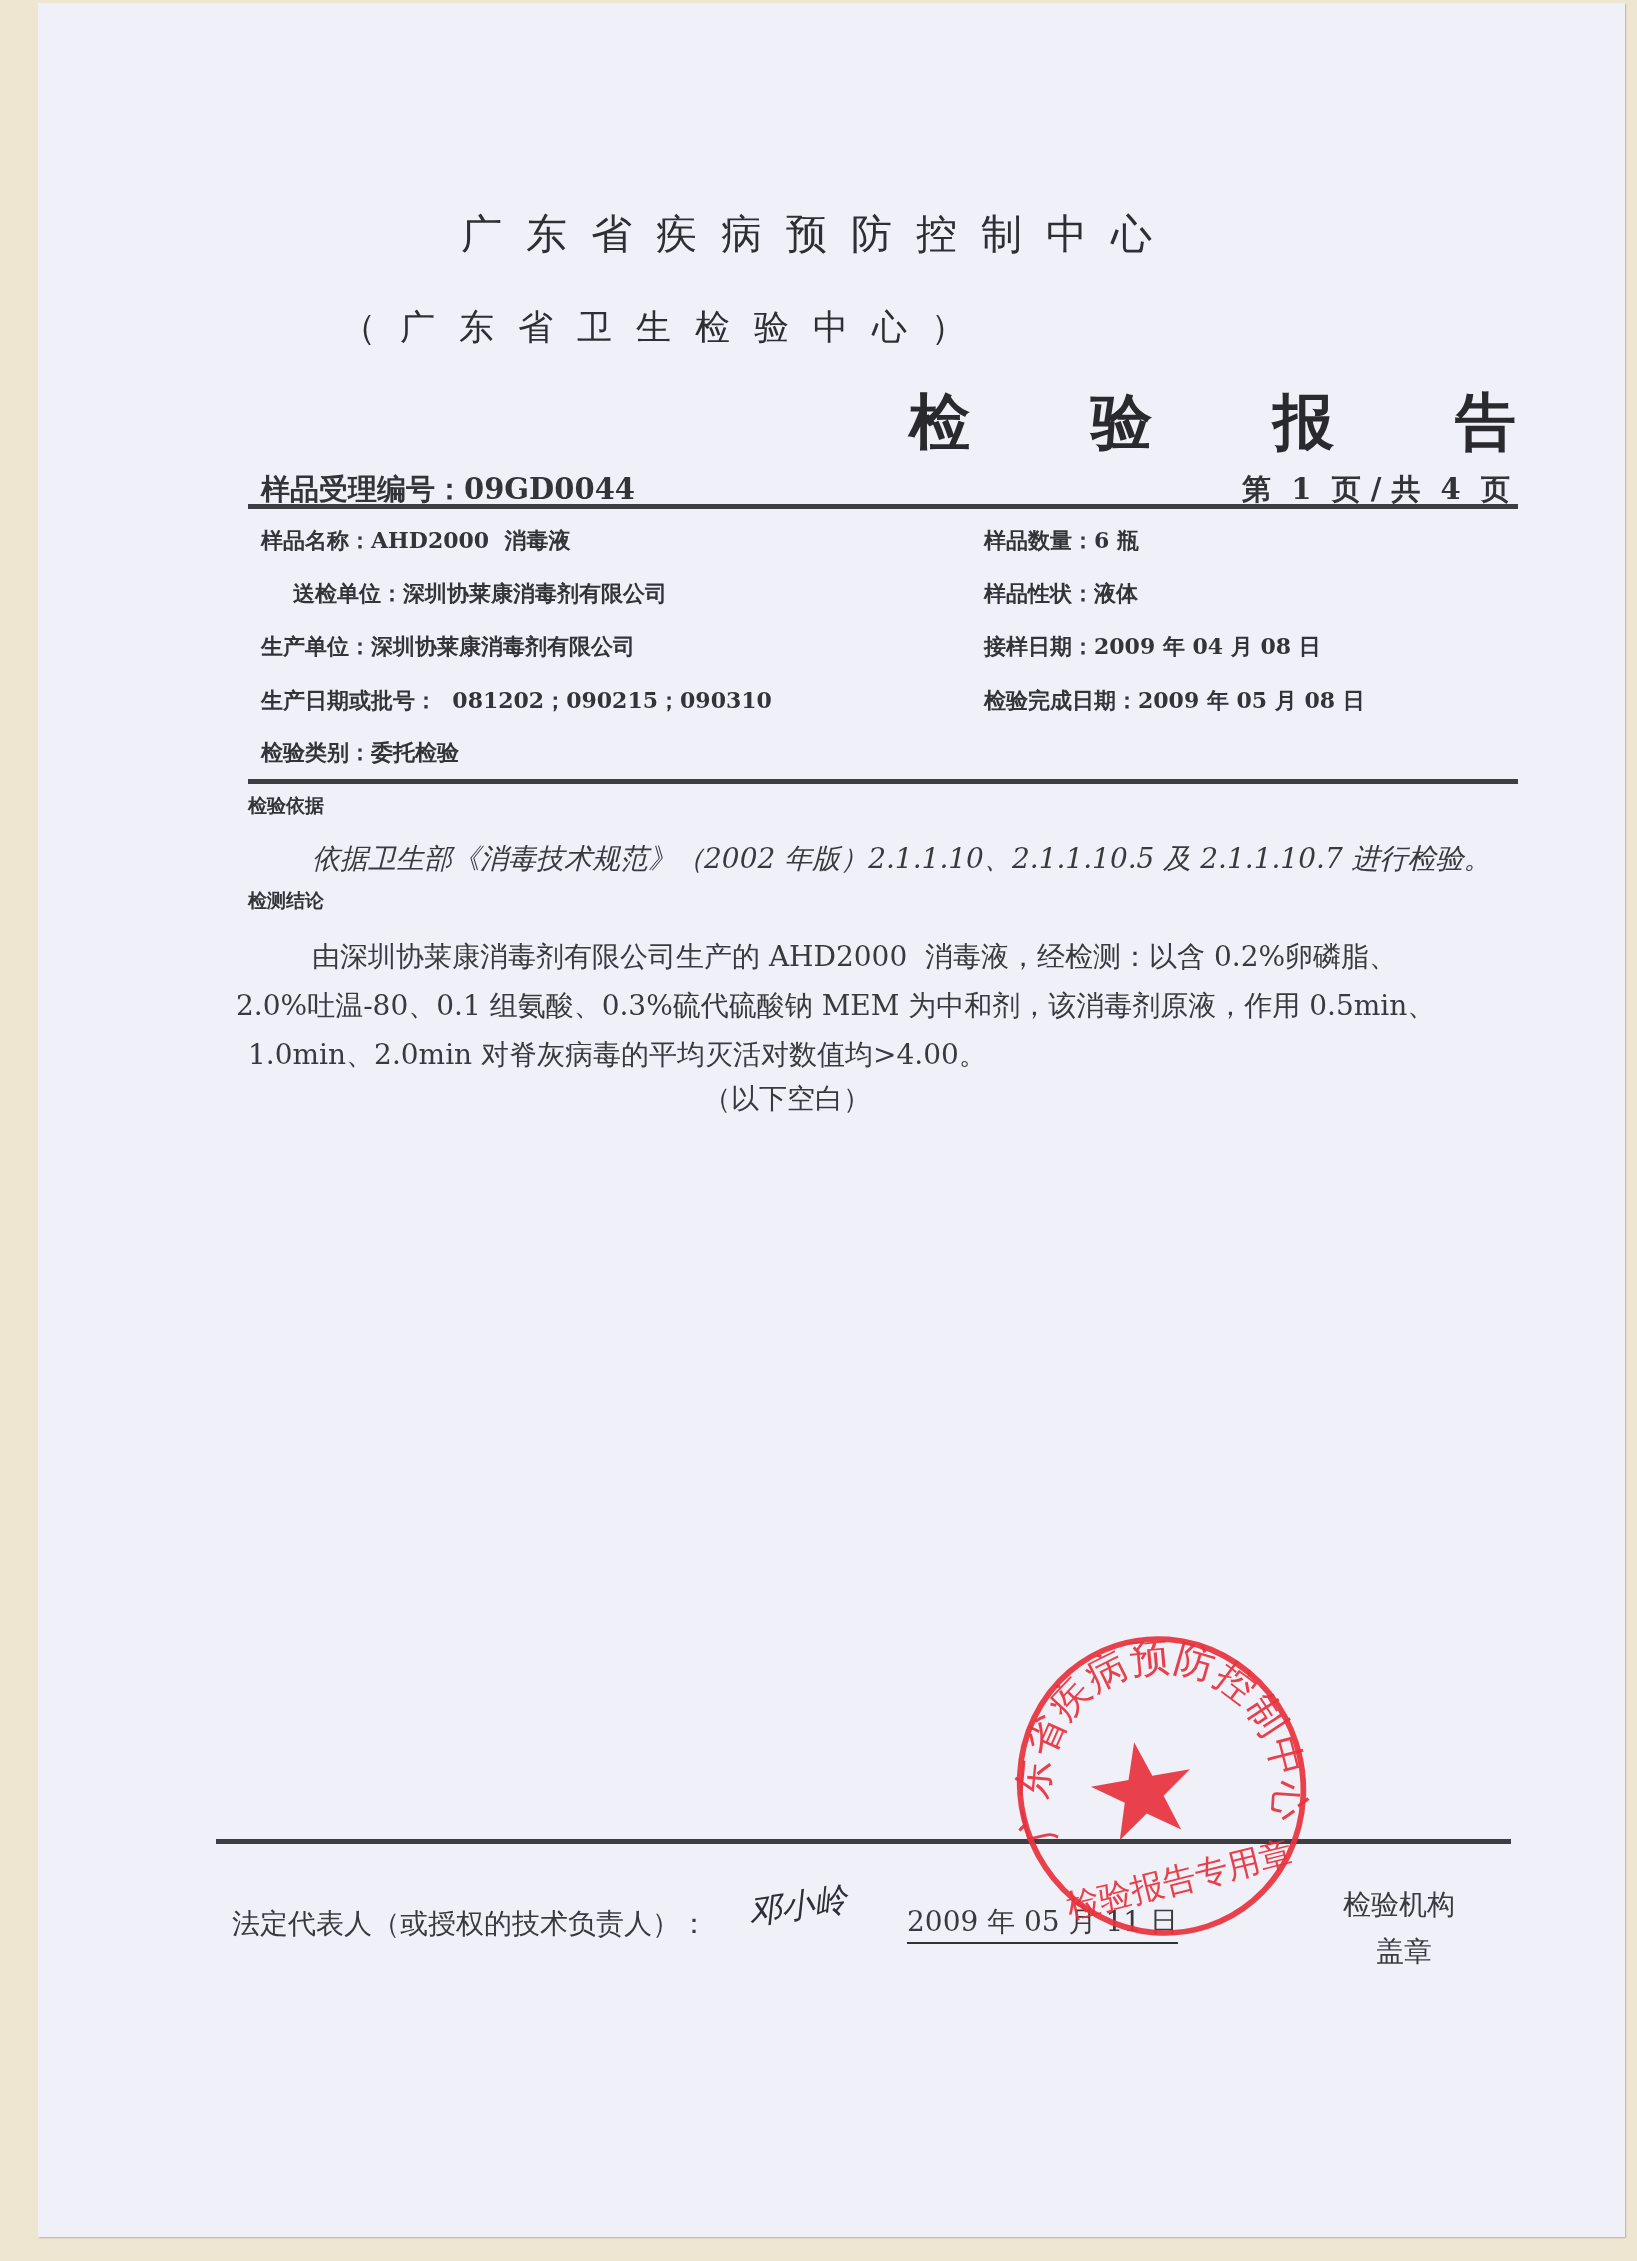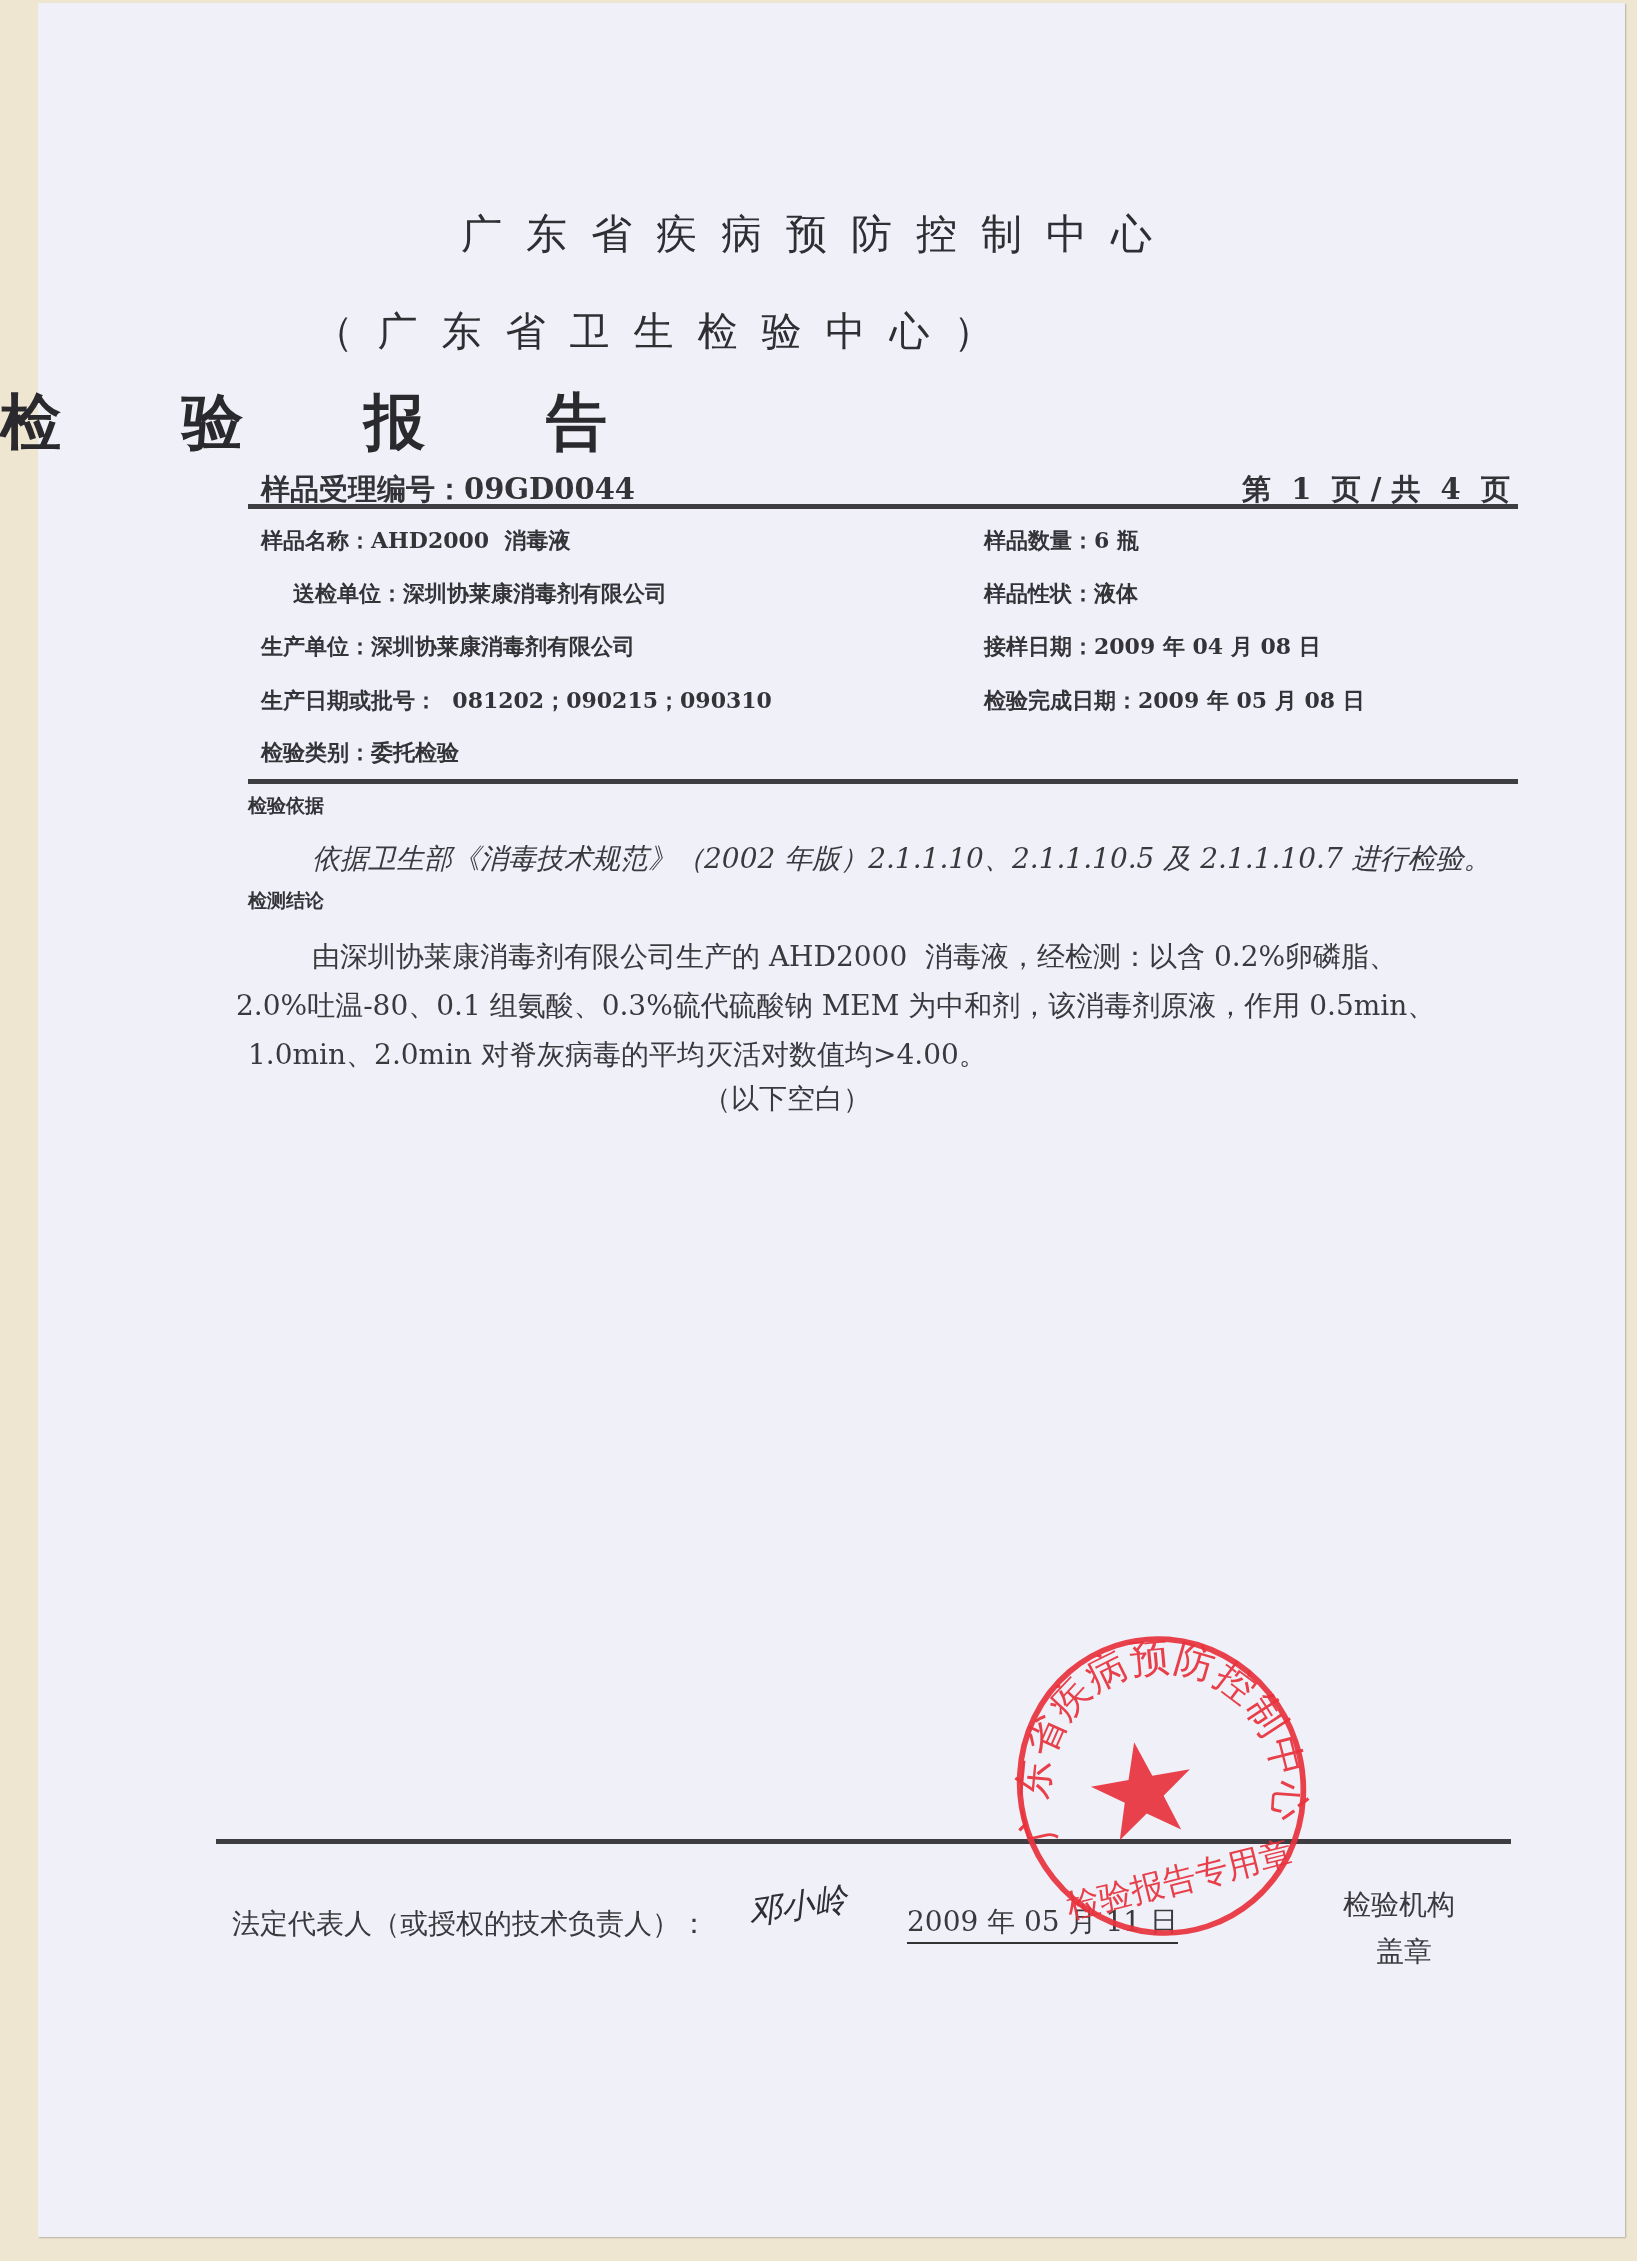--- a/index.html
+++ b/index.html
@@ -9,22 +9,22 @@
       font-family: "DejaVu Serif", "Liberation Serif", serif;
       color: #3a3a3e;
     }
     .paper {
       position: absolute; left: 38px; top: 2.5px; width: 1587px; height: 2234px;
       background: #f0f0f8;
       box-shadow: 0.6px 1.3px 1.3px rgba(80,80,80,0.35);
     }
     .abs { position: absolute; white-space: nowrap; }
     .title1 { left: 0; width: 1637px; top: 207px; text-align: center; font-size: 41px; letter-spacing: 24px; font-family: "DejaVu Sans", "Liberation Sans", sans-serif; color: #2f2f33; }
-    .title2 { left: 0; width: 1331px; top: 304px; text-align: center; font-size: 40px; letter-spacing: 24px; font-family: "DejaVu Sans", "Liberation Sans", sans-serif; color: #2f2f33; }
-    .title3 { left: 0; width: 1637px; top: 382px; text-align: left; font-size: 61px; letter-spacing: 121px; font-family: "DejaVu Sans", "Liberation Sans", sans-serif; color: #2a2a2e; font-weight: bold; }
+    .title2 { left: 0; width: 1331px; top: 304px; text-align: center; font-size: 35px; letter-spacing: 24px; font-family: "DejaVu Sans", "Liberation Sans", sans-serif; color: #2f2f33; }
+    .title3 { left: 0; width: 1637px; top: 382px; text-align: right; font-size: 61px; letter-spacing: 121px; font-family: "DejaVu Sans", "Liberation Sans", sans-serif; color: #2a2a2e; font-weight: bold; }
     .hdr { top: 470px; font-size: 29px; font-weight: bold; color: #333338; }
     .rule { position: absolute; background: #3d3d42; }
     .row { font-size: 22px; font-weight: bold; color: #333338; }
     .sec { font-size: 19px; font-weight: bold; color: #333338; }
     .body { font-size: 28px; color: #3a3a3e; }
     .sig { font-size: 28px; color: #3a3a3e; }
     .underline { border-bottom: 2.5px solid #333; padding-bottom: 1.3px; }
     .stamp { position: absolute; left: 1012px; top: 1630px; width: 299px; height: 312px; }
   </style>
 </head>

